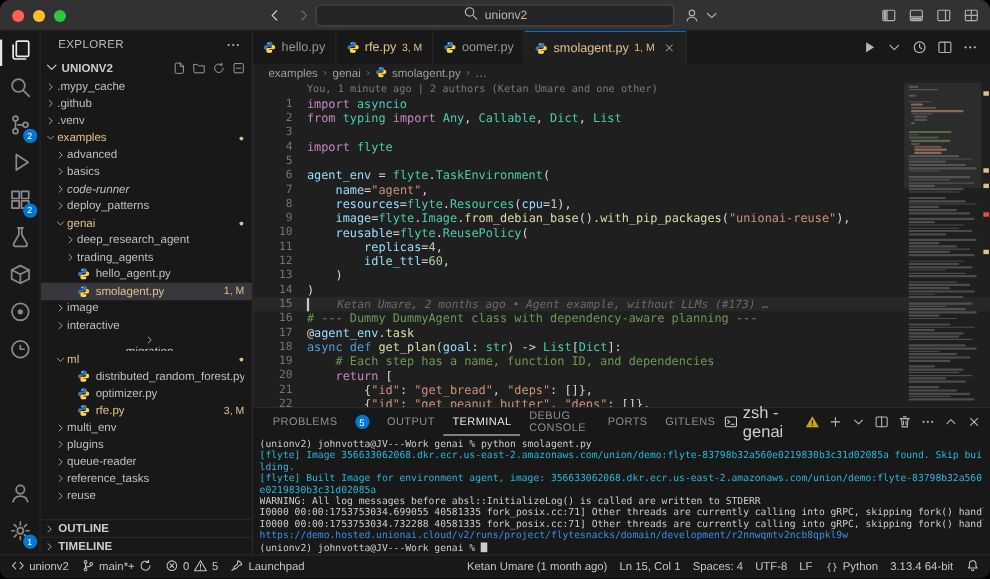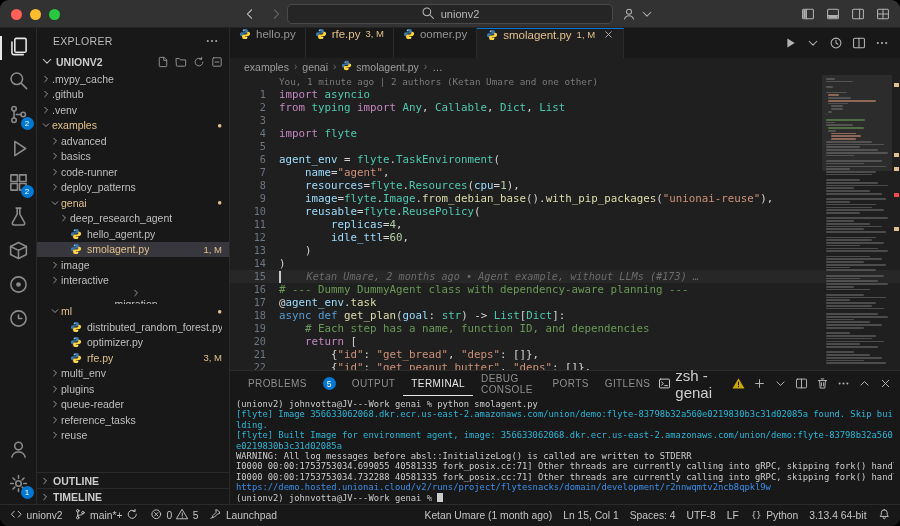--- a/index.html
+++ b/index.html
@@ -47,21 +47,21 @@
   .row .badge{margin-left:auto;font-size:9.5px;color:#e2c08d;padding-left:4px}
   .row .dot{margin-left:auto;font-size:8px;color:#e2c08d}
   .sb-bottom{flex:none}
   .srow{height:16px;border-top:1px solid #2b2b2b;display:flex;align-items:center;gap:2px;font-size:10.5px;font-weight:bold;color:#ccc;padding-left:3px;cursor:pointer}
   .srow .twisty{display:inline-flex;width:11px}
   .srow svg{width:10px;height:10px}
 
   
   .editor{position:absolute;left:230px;top:28px;right:0;height:342px;background:#1f1f1f}
   .tabbar{height:30px;background:#181818;display:flex;align-items:stretch}
-  .tab{display:flex;align-items:flex-start;gap:5px;padding:0 9px;font-size:11.5px;color:#969696;background:#181818;border-right:1px solid #2b2b2b;cursor:pointer}
+  .tab{display:flex;align-items:center;gap:5px;padding:0 9px;font-size:11.5px;color:#969696;background:#181818;border-right:1px solid #2b2b2b;cursor:pointer}
   .tab .ficon{display:inline-flex}
   .tab.active{background:#1f1f1f;color:#ccc;border-top:1px solid #0078d4}
   .tab .t-label.modified{color:#e2c08d}
   .tab .t-badge{font-size:9.5px;color:#e2c08d}
   .tab .t-close{margin-left:3px;color:#c5c5c5;display:inline-flex}
   .tab .t-close svg{width:11px;height:11px}
   .tab-actions{margin-left:auto;display:flex;align-items:center;gap:9px;padding-right:11px;color:#b5b5b5}
   .tab-actions span{display:inline-flex;cursor:pointer}
   .breadcrumb{height:17px;display:flex;align-items:center;gap:5px;font-size:10.5px;color:#9d9d9d;padding-left:14px}
   .bc-item{cursor:pointer;display:flex;align-items:center;gap:4px}
@@ -341,21 +341,21 @@
           <span class="label">advanced</span>
         </div>
         <div class="row" style="padding-left: 13px;">
           <span class="twisty">
             <svg width="14" height="14" viewBox="0 0 16 16" fill="none" stroke="currentColor" stroke-width="1.2" stroke-linecap="round" stroke-linejoin="round">
               <path d="M6 3.6L10.4 8 6 12.4"></path>
             </svg>
           </span>
           <span class="label">basics</span>
         </div>
-        <div class="row" style="padding-left: 13px;">
+        <div class="row" style="padding-left: 13px; font-style: italic;">
           <span class="twisty">
             <svg width="14" height="14" viewBox="0 0 16 16" fill="none" stroke="currentColor" stroke-width="1.2" stroke-linecap="round" stroke-linejoin="round">
               <path d="M6 3.6L10.4 8 6 12.4"></path>
             </svg>
           </span>
           <span class="label">code-runner</span>
         </div>
         <div class="row" style="padding-left: 13px;">
           <span class="twisty">
             <svg width="14" height="14" viewBox="0 0 16 16" fill="none" stroke="currentColor" stroke-width="1.2" stroke-linecap="round" stroke-linejoin="round">
@@ -373,20 +373,28 @@
           <span class="label">genai</span>
           <span class="dot">●</span>
         </div>
         <div class="row" style="padding-left: 22px;">
           <span class="twisty">
             <svg width="14" height="14" viewBox="0 0 16 16" fill="none" stroke="currentColor" stroke-width="1.2" stroke-linecap="round" stroke-linejoin="round">
               <path d="M6 3.6L10.4 8 6 12.4"></path>
             </svg>
           </span>
           <span class="label">deep_research_agent</span>
+        </div>
+        <div class="row" style="padding-left: 22px;">
+          <span class="twisty">
+            <svg width="14" height="14" viewBox="0 0 16 16" fill="none" stroke="currentColor" stroke-width="1.2" stroke-linecap="round" stroke-linejoin="round">
+              <path d="M6 3.6L10.4 8 6 12.4"></path>
+            </svg>
+          </span>
+          <span class="label">trading_agents</span>
         </div>
         <div class="row" style="padding-left: 22px;">
           <span class="twisty"></span>
           <span class="ficon">
             <svg width="12" height="12" viewBox="0 0 16 16">
               <path fill="#3b77a8" d="M7.9 1.2c-2.3 0-3.1.9-3.1 2v1.6h3.3v.7H3.6c-1.3 0-2.4 1-2.4 2.7s1.1 2.7 2.4 2.7h1.3V9.3c0-1.2 1-2.1 2.2-2.1h3c1 0 1.7-.8 1.7-1.8V3.2c0-1.1-.9-2-3.9-2z"></path>
               <path fill="#ffd43b" d="M8.1 14.8c2.3 0 3.1-.9 3.1-2v-1.6H7.9v-.7h4.5c1.3 0 2.4-1 2.4-2.7s-1.1-2.7-2.4-2.7h-1.3v1.6c0 1.2-1 2.1-2.2 2.1h-3c-1 0-1.7.8-1.7 1.8v2.2c0 1.1.9 2 3.9 2z"></path>
               <circle cx="6.3" cy="3.1" r=".7" fill="#fff"></circle>
               <circle cx="9.7" cy="12.9" r=".7" fill="#fff"></circle>
             </svg>

